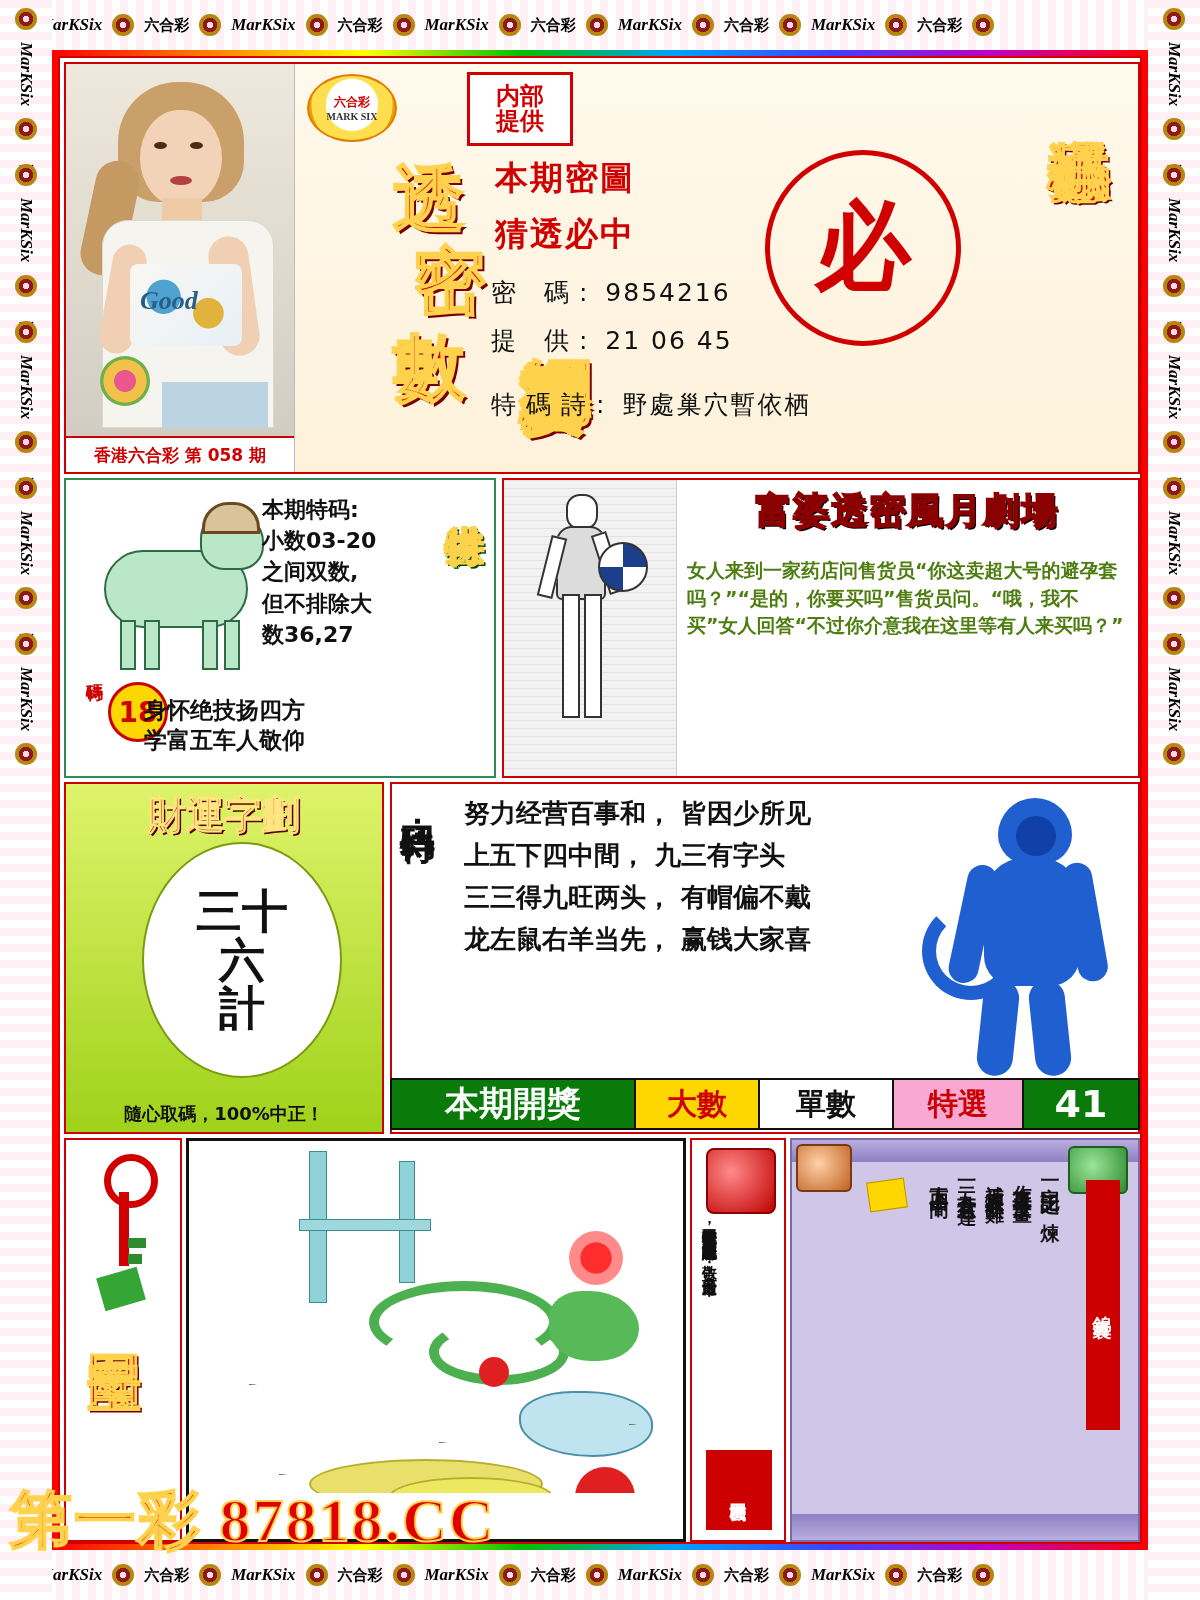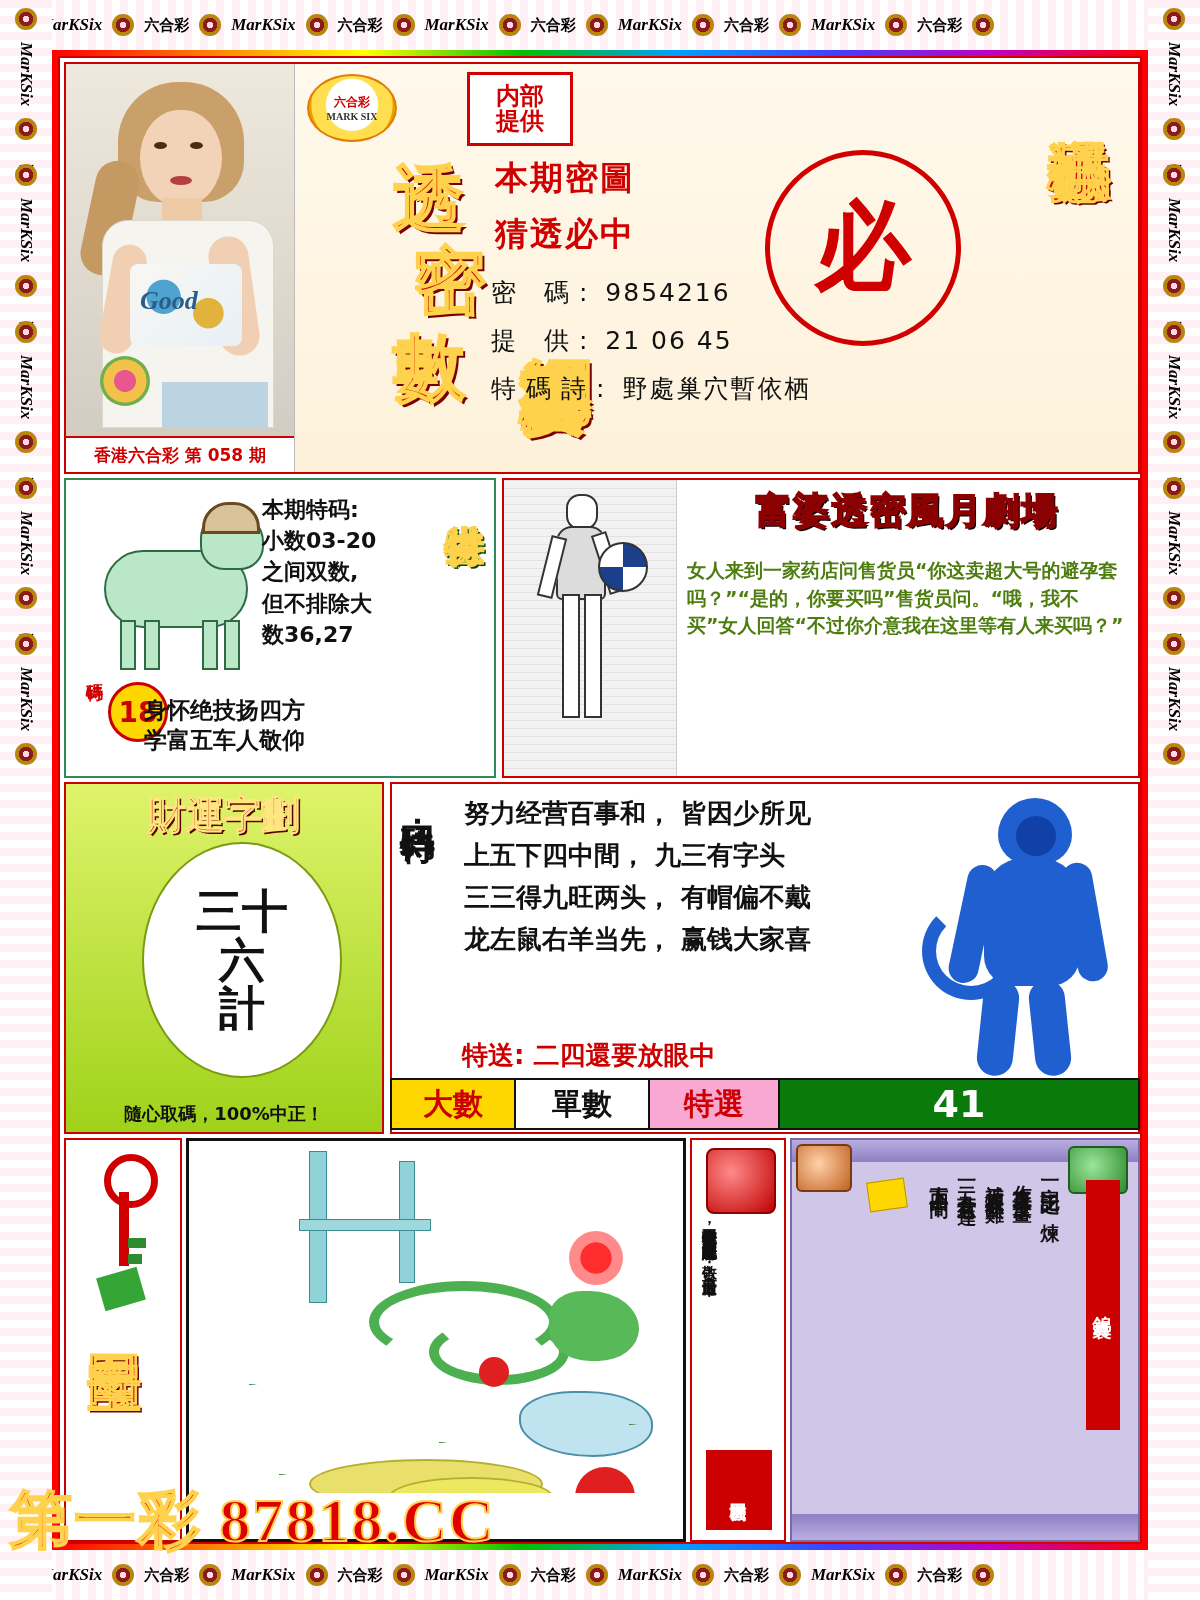--- a/index.html
+++ b/index.html
@@ -75,21 +75,21 @@
       display:flex;flex-direction:column;align-items:center;justify-content:center;}
   .nb span{font-size:24px;font-weight:bold;color:#d10000;line-height:1.05;}
 
   .mid-title{position:absolute;left:200px;top:92px;font-size:33px;font-weight:bold;color:#d10000;letter-spacing:2px;}
   .mid-title2{position:absolute;left:200px;top:148px;font-size:33px;font-weight:bold;color:#d10000;letter-spacing:2px;}
   .kv{position:absolute;left:196px;font-size:25px;color:#111;}
   .kv .lbl{letter-spacing:10px;}
   .kv .val{letter-spacing:2px;}
   .kv1{top:212px;}
   .kv2{top:260px;}
-  .kv3{top:308px;}
+  .kv3{top:324px;}
 
   .stamp{position:absolute;left:470px;top:86px;width:186px;height:186px;border-radius:50%;border:5px solid #d10000;
      display:flex;align-items:center;justify-content:center;}
   .stamp b{font-size:96px;color:#d10000;font-family:"DejaVu Serif",serif;}
   .hdr-right{position:relative;width:116px;height:100%;display:flex;align-items:flex-start;justify-content:center;padding-top:24px;}
   .hdr-right .vtxt{writing-mode:vertical-rl;font-size:62px;font-weight:bold;color:#d10000;
       -webkit-text-stroke:1px #ffd24d;text-shadow:2px 2px 0 #6b0000;line-height:1.02;letter-spacing:2px;}
 
   
   .row2{position:absolute;left:4px;top:420px;width:1076px;height:300px;display:flex;gap:6px;}
@@ -453,39 +453,39 @@
       </div>
 
       <div class="box-poem">
         <div class="poem-vert">特码诗曰：</div>
         <div class="poem-lines">
           <div>努力经营百事和，  皆因少所见</div>
           <div>上五下四中間，  九三有字头</div>
           <div>三三得九旺两头，  有帽偏不戴</div>
           <div>龙左鼠右羊当先，  赢钱大家喜</div>
         </div>
-        <div class="poem-send">特送: 二四還要放眼中</div>
         <div class="poem-give">
           <span class="lbl">提供:</span>
           <span class="nums">14  37  23  42  16  03  20</span>
         </div>
 
         <div class="monkey">
           <div class="mk-head"></div>
           <div class="mk-face"></div>
           <div class="mk-body"></div>
           <div class="mk-arm" style="left:46px;top:70px;transform:rotate(12deg);"></div>
           <div class="mk-arm" style="left:158px;top:68px;transform:rotate(-10deg);"></div>
           <div class="mk-leg" style="left:68px;top:186px;transform:rotate(6deg);"></div>
           <div class="mk-leg" style="left:120px;top:186px;transform:rotate(-6deg);"></div>
           <div class="mk-tail"></div>
         </div>
       </div>
 
       <div class="award">
+        <div class="aw aw1">本期開獎</div>
         <div class="aw aw2">大數</div>
         <div class="aw aw3">單數</div>
         <div class="aw aw4">特選</div>
         <div class="aw aw5">41</div>
       </div>
     </div>
 
     <div class="row4">
 
       <div class="box-key">

